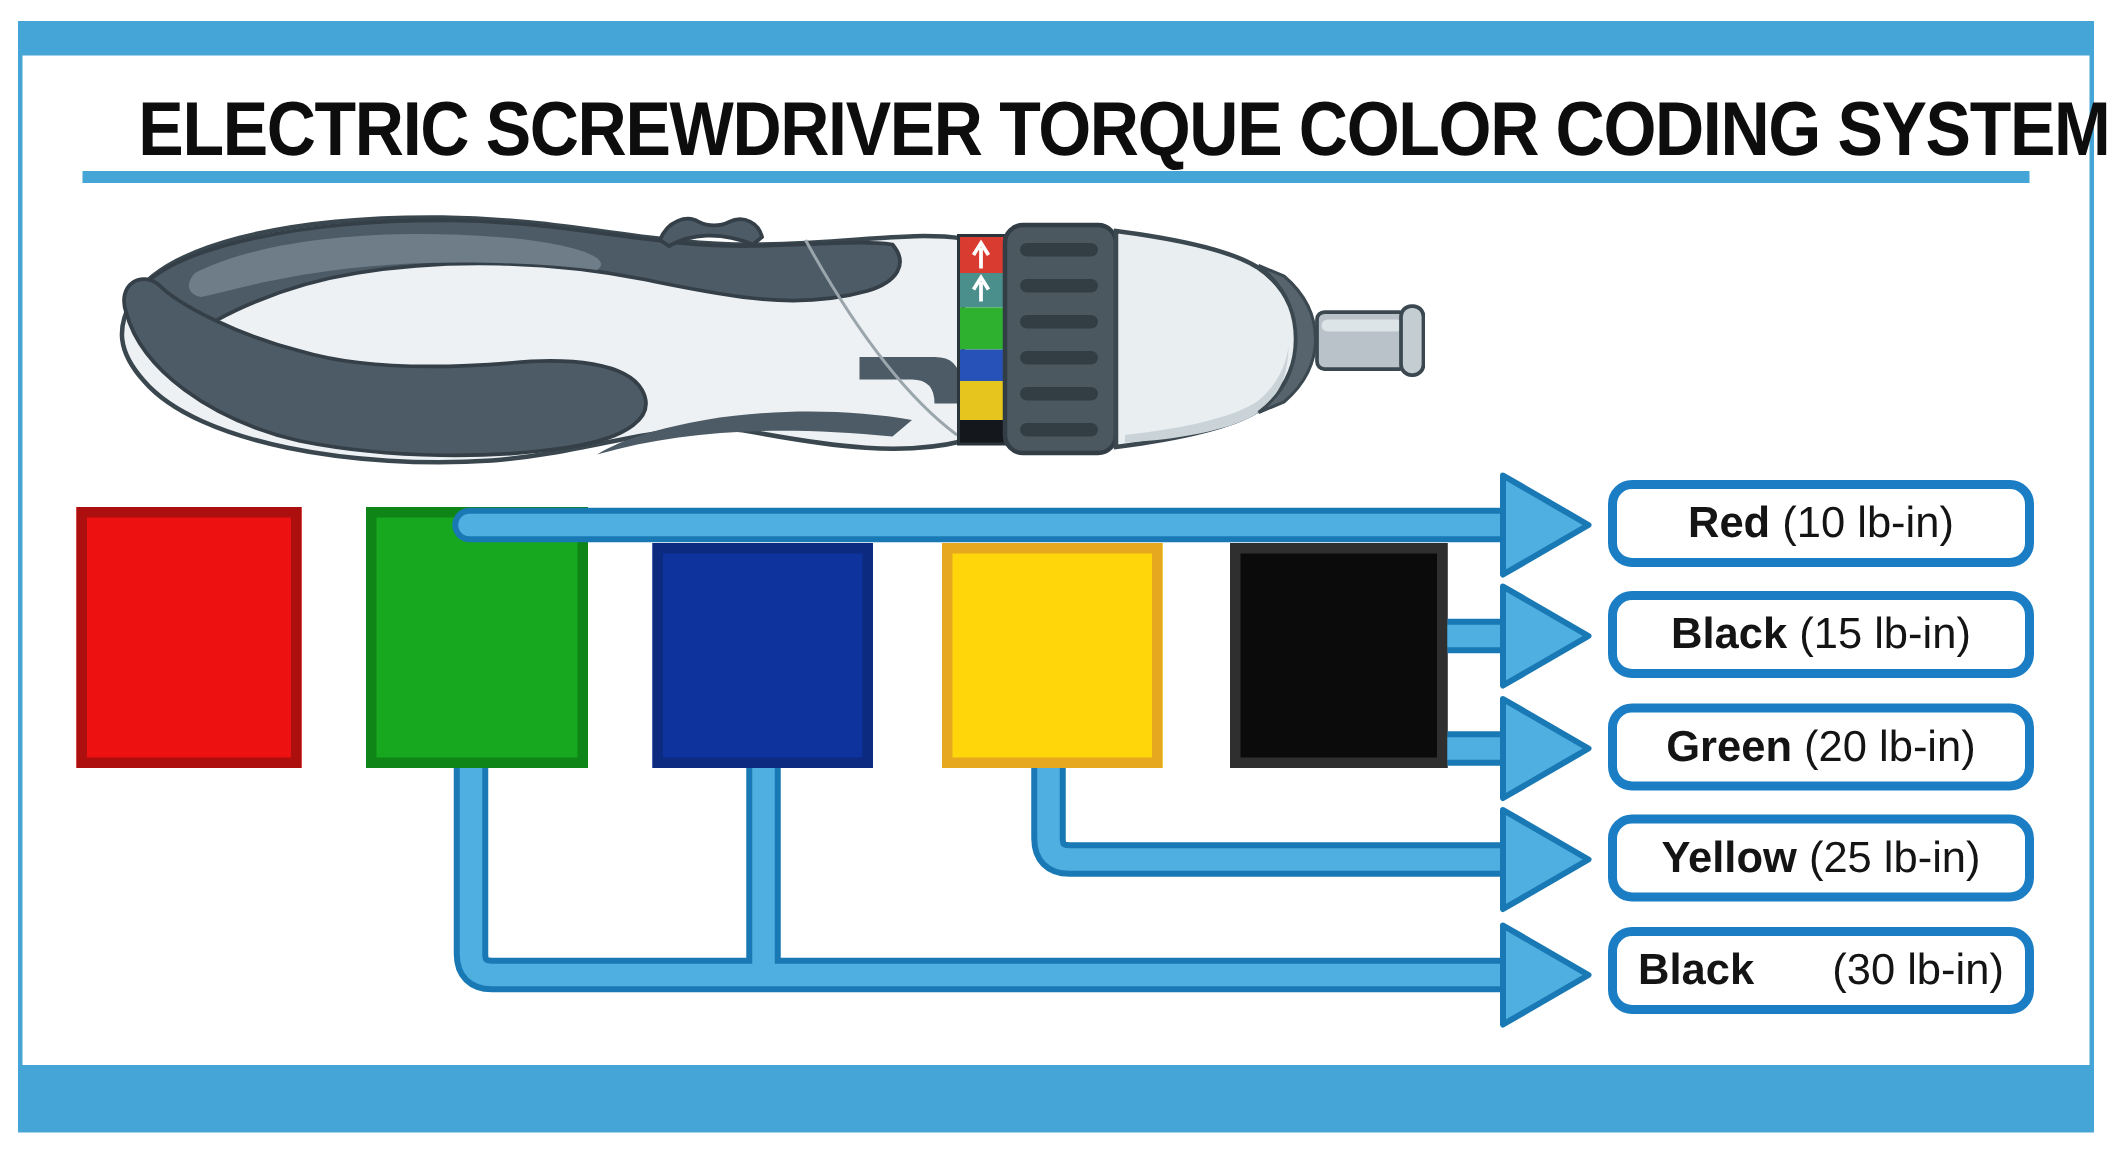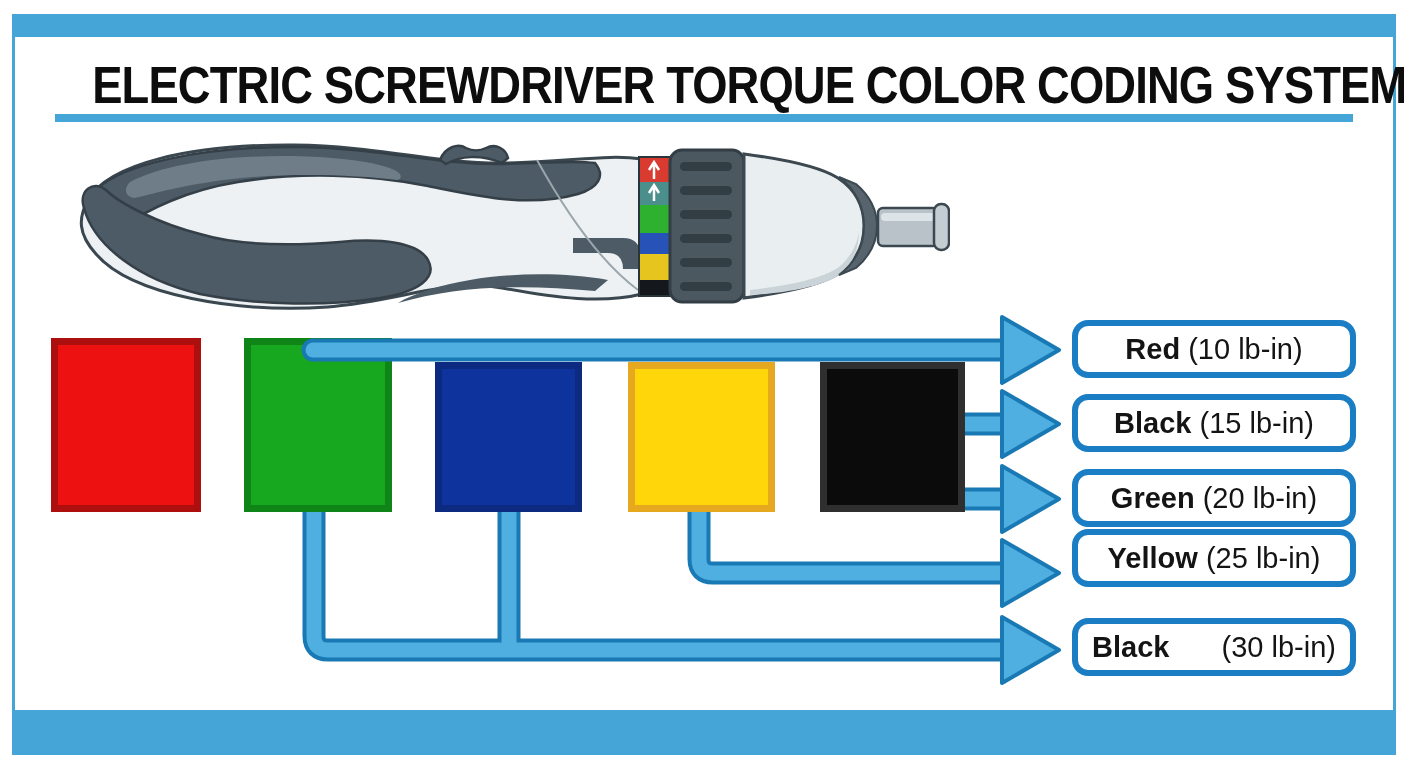--- a/index.html
+++ b/index.html
@@ -163,21 +163,21 @@
         <span class="label-torque">&nbsp;(10 lb-in)</span>
       </div>
       <div class="label-box" style="top: 394px;">
         <span class="label-name">Black</span>
         <span class="label-torque">&nbsp;(15 lb-in)</span>
       </div>
       <div class="label-box" style="top: 469px;">
         <span class="label-name">Green</span>
         <span class="label-torque">&nbsp;(20 lb-in)</span>
       </div>
-      <div class="label-box" style="top: 529px;">
+      <div class="label-box" style="top: 543px;">
         <span class="label-name">Yellow</span>
         <span class="label-torque">&nbsp;(25 lb-in)</span>
       </div>
       <div class="label-box" style="top: 618px; gap: 44px;">
         <span class="label-name">Black</span>
         <span class="label-torque">&nbsp;(30 lb-in)</span>
       </div>
     </div>
 
 </div>

